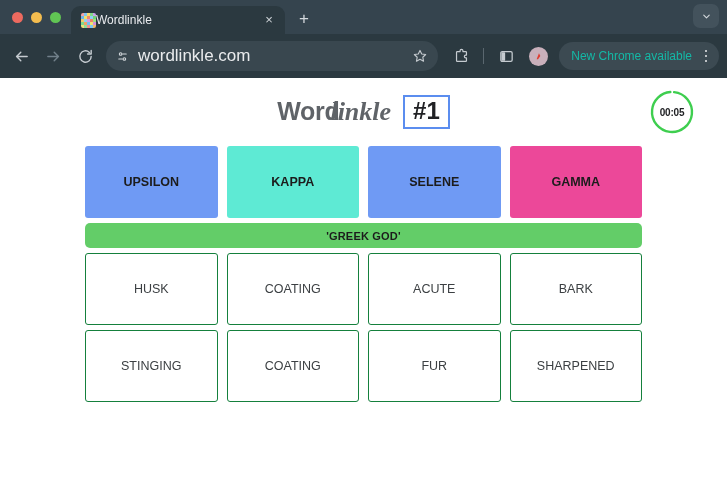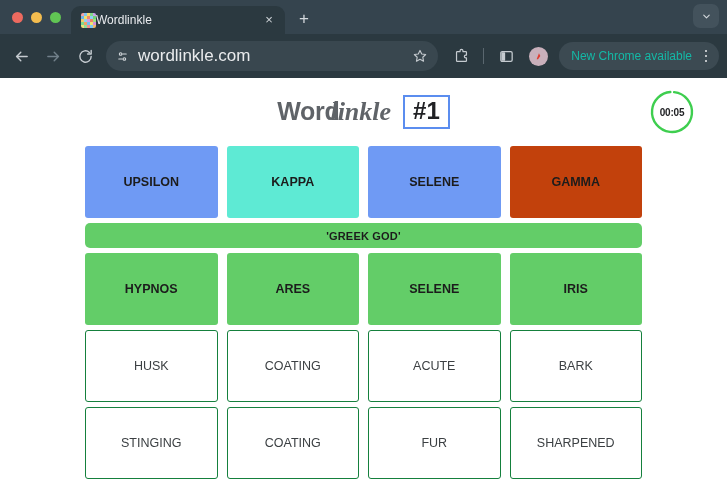--- a/index.html
+++ b/index.html
@@ -327,30 +327,24 @@
           <span class="timer-text">00:05</span>
         </div>
       </div>
 
       <div class="board">
 
         <div class="row">
           <div class="tile solved" style="background:#6f9af4">UPSILON</div>
           <div class="tile solved" style="background:#5eead4">KAPPA</div>
           <div class="tile solved" style="background:#6f9af4">SELENE</div>
-          <div class="tile solved" style="background:#c2410c">GAMMA</div>
+          <div class="tile solved" style="background:#ec4899">GAMMA</div>
         </div>
 
         <div class="cat-banner" style="background:#63cd68">'GREEK GOD'</div>
-        <div class="row">
-          <div class="tile solved" style="background:#63cd68">HYPNOS</div>
-          <div class="tile solved" style="background:#63cd68">ARES</div>
-          <div class="tile solved" style="background:#63cd68">SELENE</div>
-          <div class="tile solved" style="background:#63cd68">IRIS</div>
-        </div>
 
         <div class="row">
           <div class="tile blank">HUSK</div>
           <div class="tile blank">COATING</div>
           <div class="tile blank">ACUTE</div>
           <div class="tile blank">BARK</div>
         </div>
 
         <div class="row">
           <div class="tile blank">STINGING</div>

